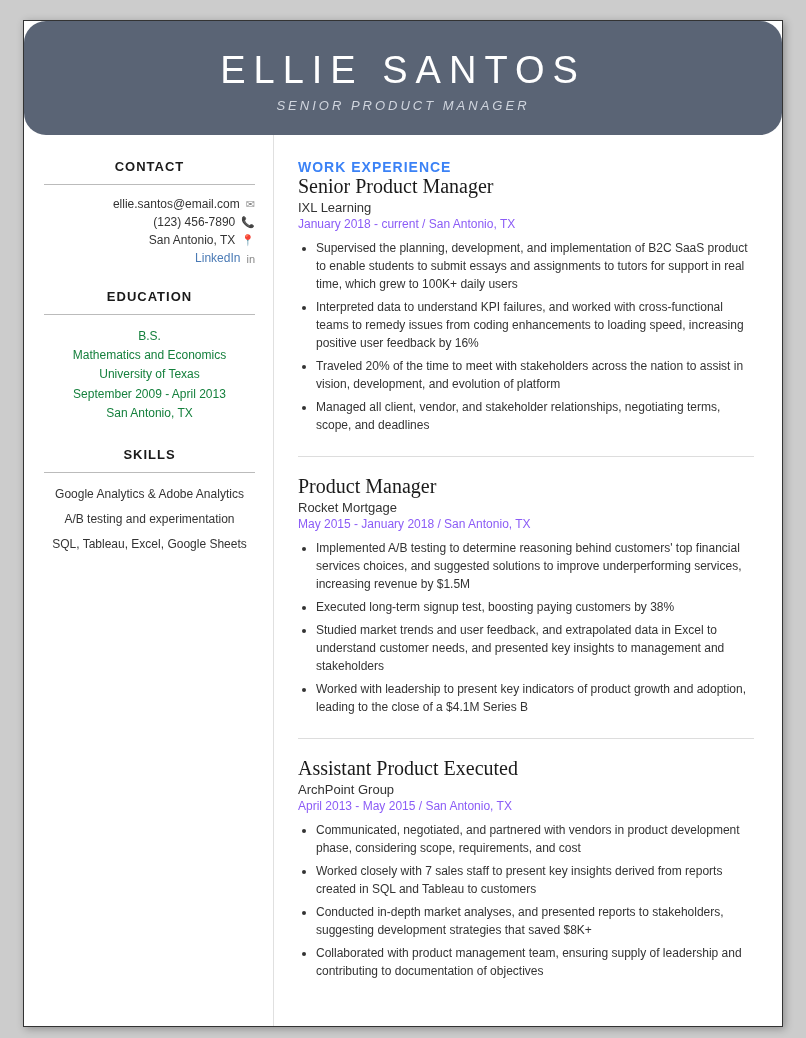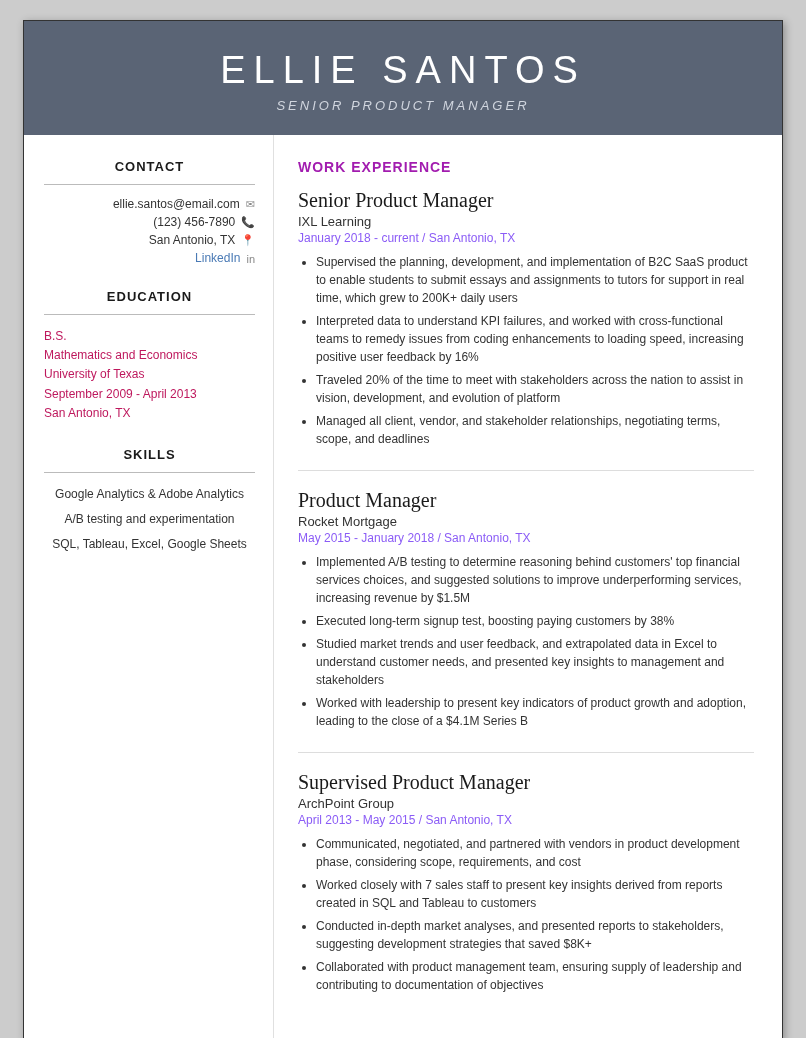--- a/index.html
+++ b/index.html
@@ -15,20 +15,21 @@
     .resume-wrapper {
       width: 760px;
       background: #fff;
       border: 1.5px solid #333;
       box-shadow: 2px 2px 8px rgba(0,0,0,0.3);
     }
     .header {
       background: #5a6475;
       padding: 28px 20px 22px;
       text-align: center;
+      border-radius: 22px;
     }
     .header-name {
       font-family: Arial, Helvetica, sans-serif;
       font-size: 38px;
       font-weight: 300;
       letter-spacing: 8px;
       color: #fff;
       text-transform: uppercase;
     }
     .header-title {
@@ -80,23 +81,24 @@
     .contact-item .icon {
       margin-left: 6px;
       color: #888;
       font-size: 11px;
     }
     .contact-link {
       color: #4a7ab5;
       text-decoration: none;
     }
     .edu-block {
-      font-family: Arial, Helvetica, sans-serif;
-      font-size: 12px;
-      color: #be185d;
+      text-align: center;
+      font-family: Arial, Helvetica, sans-serif;
+      font-size: 12px;
+      color: #15803d;
       line-height: 1.6;
     }
     .edu-degree {
       font-weight: normal;
     }
     .skills-block {
       text-align: center;
       font-family: Arial, Helvetica, sans-serif;
       font-size: 12px;
       color: #333;
@@ -108,22 +110,21 @@
     .main-content {
       flex: 1;
       padding: 24px 28px 24px 24px;
     }
     .main-section-title {
       font-family: Arial, Helvetica, sans-serif;
       font-size: 14px;
       font-weight: 700;
       letter-spacing: 1px;
       text-transform: uppercase;
-      margin-bottom: 14px;
-      color: #a21caf;
+      color: #3b82f6;
     }
     .job-block {
       margin-bottom: 22px;
     }
     .job-title {
       font-family: Georgia, serif;
       font-size: 20px;
       font-weight: normal;
       color: #1a1a1a;
       margin-bottom: 2px;
@@ -216,21 +217,21 @@
     </div>
 
     <div class="main-content">
       <div class="main-section-title">WORK EXPERIENCE</div>
 
       <div class="job-block">
         <div class="job-title">Senior Product Manager</div>
         <div class="job-company">IXL Learning</div>
         <div class="job-meta">January 2018 - current  /  San Antonio, TX</div>
         <ul class="job-bullets">
-          <li>Supervised the planning, development, and implementation of B2C SaaS product to enable students to submit essays and assignments to tutors for support in real time, which grew to 200K+ daily users</li>
+          <li>Supervised the planning, development, and implementation of B2C SaaS product to enable students to submit essays and assignments to tutors for support in real time, which grew to 100K+ daily users</li>
           <li>Interpreted data to understand KPI failures, and worked with cross-functional teams to remedy issues from coding enhancements to loading speed, increasing positive user feedback by 16%</li>
           <li>Traveled 20% of the time to meet with stakeholders across the nation to assist in vision, development, and evolution of platform</li>
           <li>Managed all client, vendor, and stakeholder relationships, negotiating terms, scope, and deadlines</li>
         </ul>
       </div>
 
       <hr class="main-divider">
 
       <div class="job-block">
         <div class="job-title">Product Manager</div>
@@ -240,21 +241,21 @@
           <li>Implemented A/B testing to determine reasoning behind customers' top financial services choices, and suggested solutions to improve underperforming services, increasing revenue by $1.5M</li>
           <li>Executed long-term signup test, boosting paying customers by 38%</li>
           <li>Studied market trends and user feedback, and extrapolated data in Excel to understand customer needs, and presented key insights to management and stakeholders</li>
           <li>Worked with leadership to present key indicators of product growth and adoption, leading to the close of a $4.1M Series B</li>
         </ul>
       </div>
 
       <hr class="main-divider">
 
       <div class="job-block">
-        <div class="job-title">Supervised Product Manager</div>
+        <div class="job-title">Assistant Product Executed</div>
         <div class="job-company">ArchPoint Group</div>
         <div class="job-meta">April 2013 - May 2015  /  San Antonio, TX</div>
         <ul class="job-bullets">
           <li>Communicated, negotiated, and partnered with vendors in product development phase, considering scope, requirements, and cost</li>
           <li>Worked closely with 7 sales staff to present key insights derived from reports created in SQL and Tableau to customers</li>
           <li>Conducted in-depth market analyses, and presented reports to stakeholders, suggesting development strategies that saved $8K+</li>
           <li>Collaborated with product management team, ensuring supply of leadership and contributing to documentation of objectives</li>
         </ul>
       </div>
 

